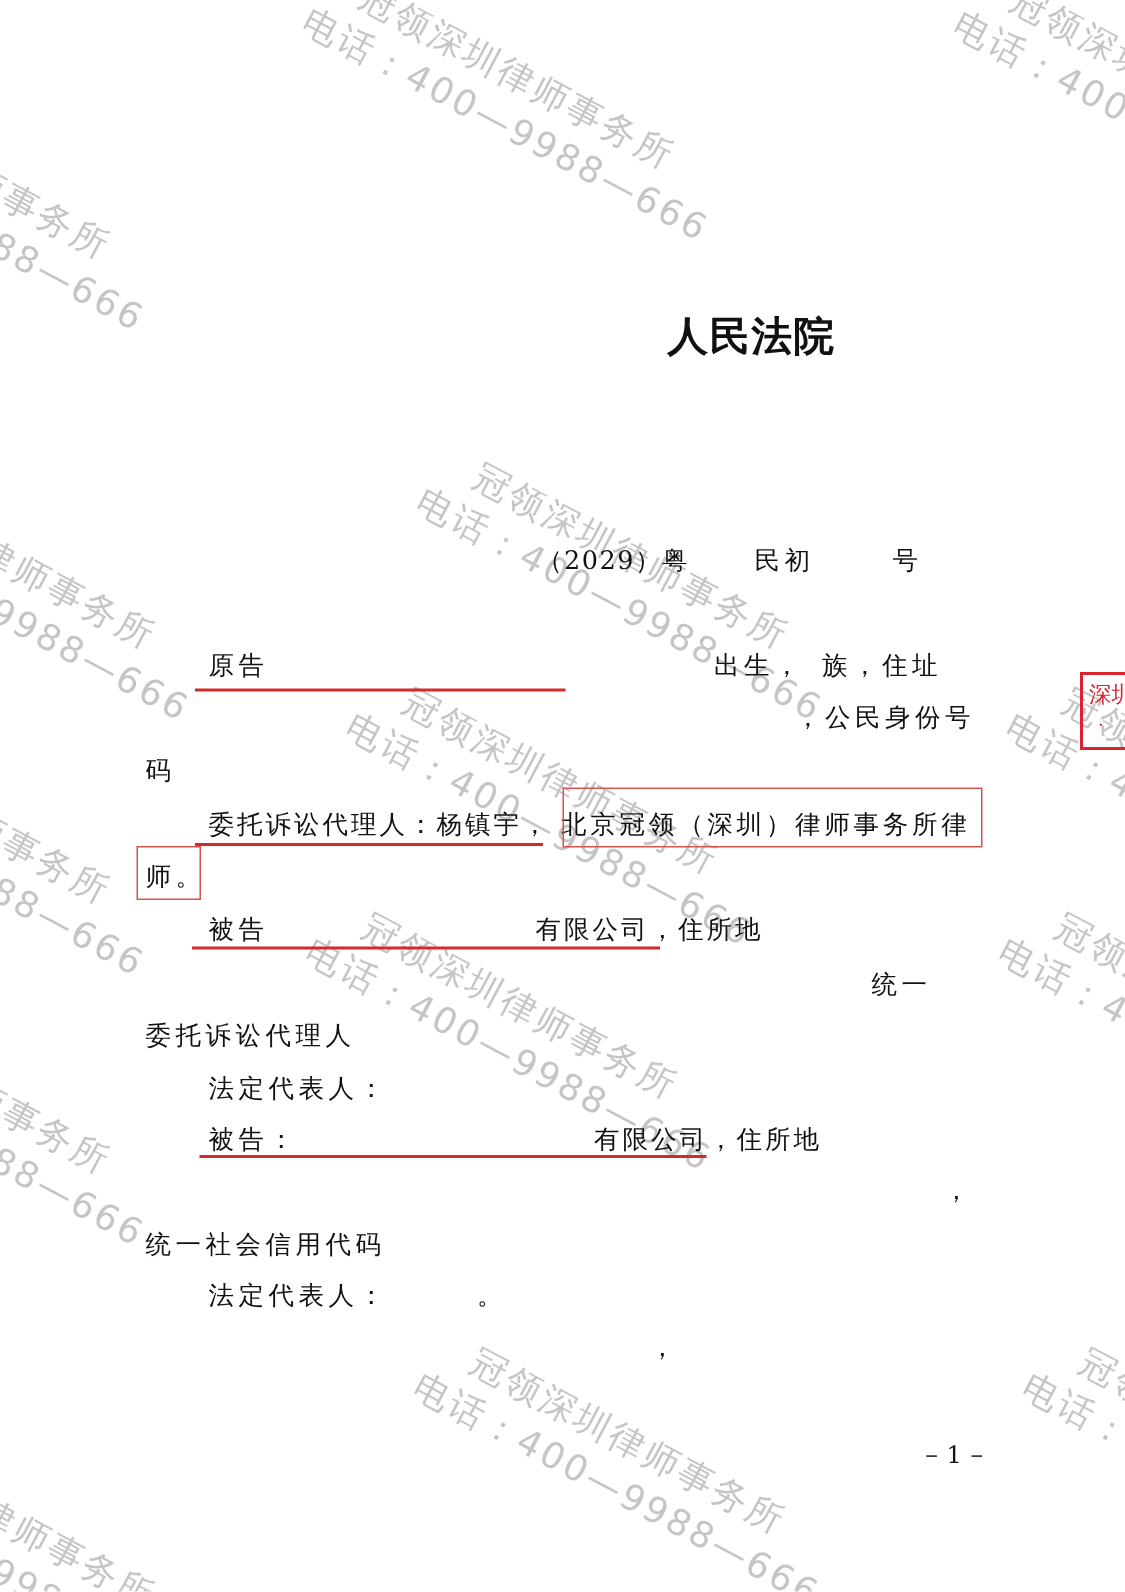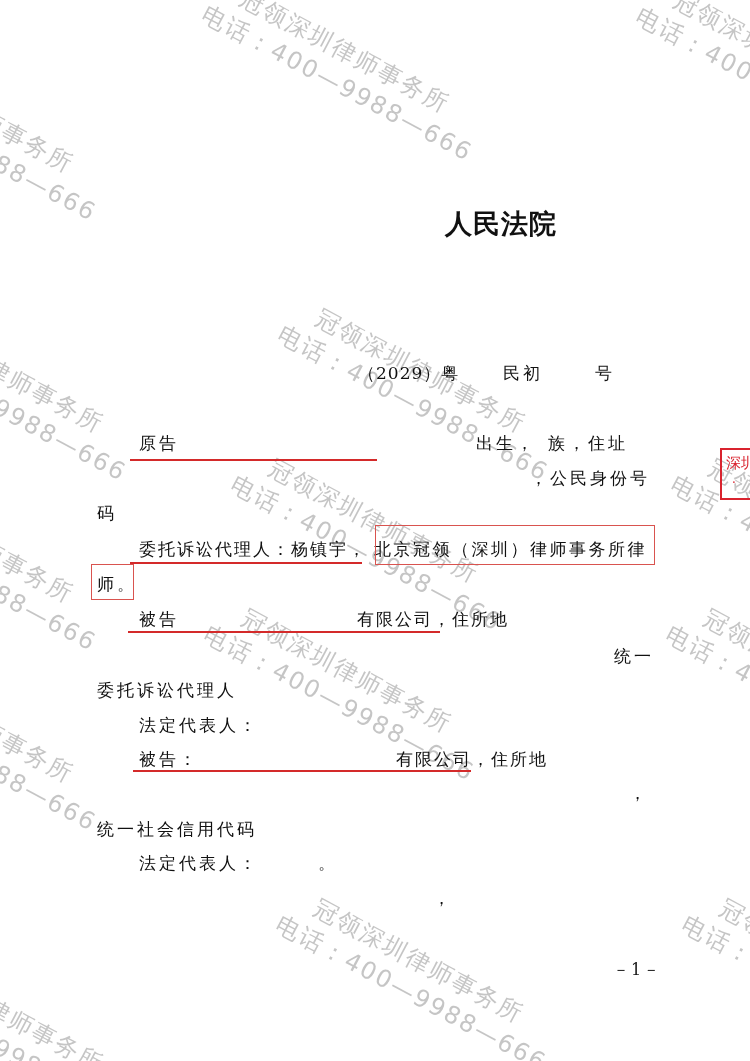--- a/index.html
+++ b/index.html
@@ -106,21 +106,21 @@
   <div class="text" style="top:538px; left:139px; letter-spacing:2px;">委托诉讼代理人：杨镇宇，</div>
   <div class="uline" style="top:562px; left:130px; width:232px;"></div>
   <div class="text" style="top:538px; left:374px; letter-spacing:2.5px;">北京冠领（深圳）律师事务所律</div>
   <div class="box" style="top:525px; left:375px; width:280px; height:40px;"></div>
   <div class="text" style="top:573px; left:97px;">师。</div>
   <div class="box" style="top:564px; left:91px; width:43px; height:36px;"></div>
 
   <div class="text" style="top:608px; left:139px;">被告</div>
   <div class="text" style="top:608px; left:357px; letter-spacing:2px;">有限公司，住所地</div>
   <div class="uline" style="top:631px; left:128px; width:312px;"></div>
-  <div class="text" style="top:645px; left:614px;">统一</div>
+  <div class="text" style="top:645px; left:581px;">统一</div>
   <div class="text" style="top:679px; left:97px;">委托诉讼代理人</div>
   <div class="text" style="top:714px; left:139px;">法定代表人：</div>
 
   <div class="text" style="top:748px; left:139px;">被告：</div>
   <div class="text" style="top:748px; left:396px; letter-spacing:2px;">有限公司，住所地</div>
   <div class="uline" style="top:770px; left:133px; width:338px;"></div>
   <div class="text" style="top:782px; left:629px;">，</div>
   <div class="text" style="top:818px; left:97px;">统一社会信用代码</div>
   <div class="text" style="top:852px; left:139px;">法定代表人：</div>
   <div class="text" style="top:852px; left:318px;">。</div>

